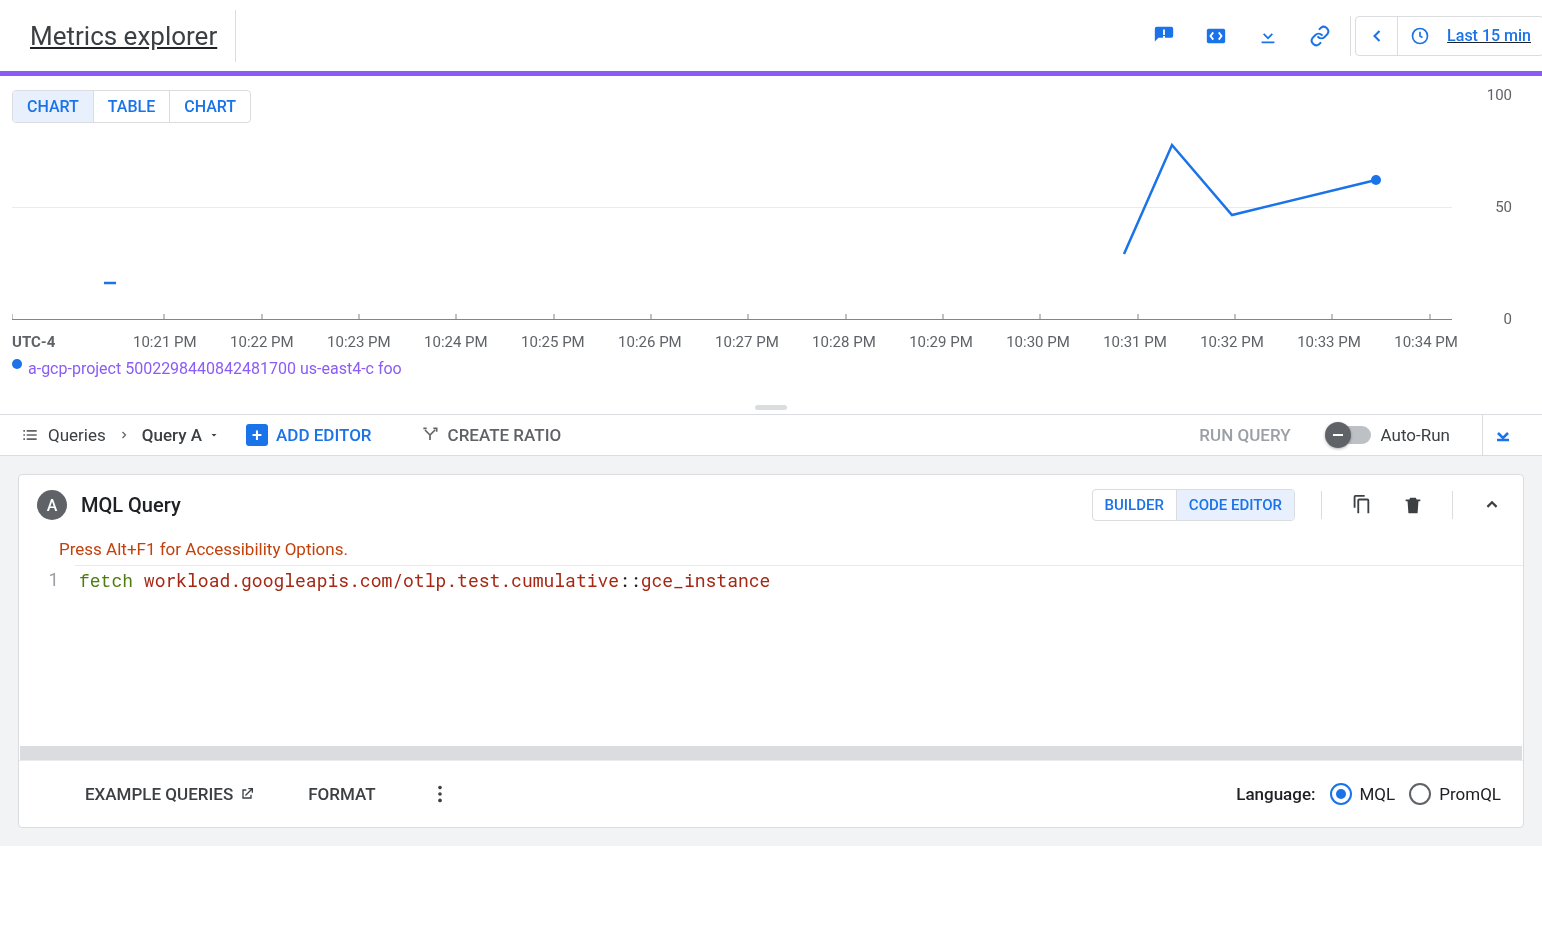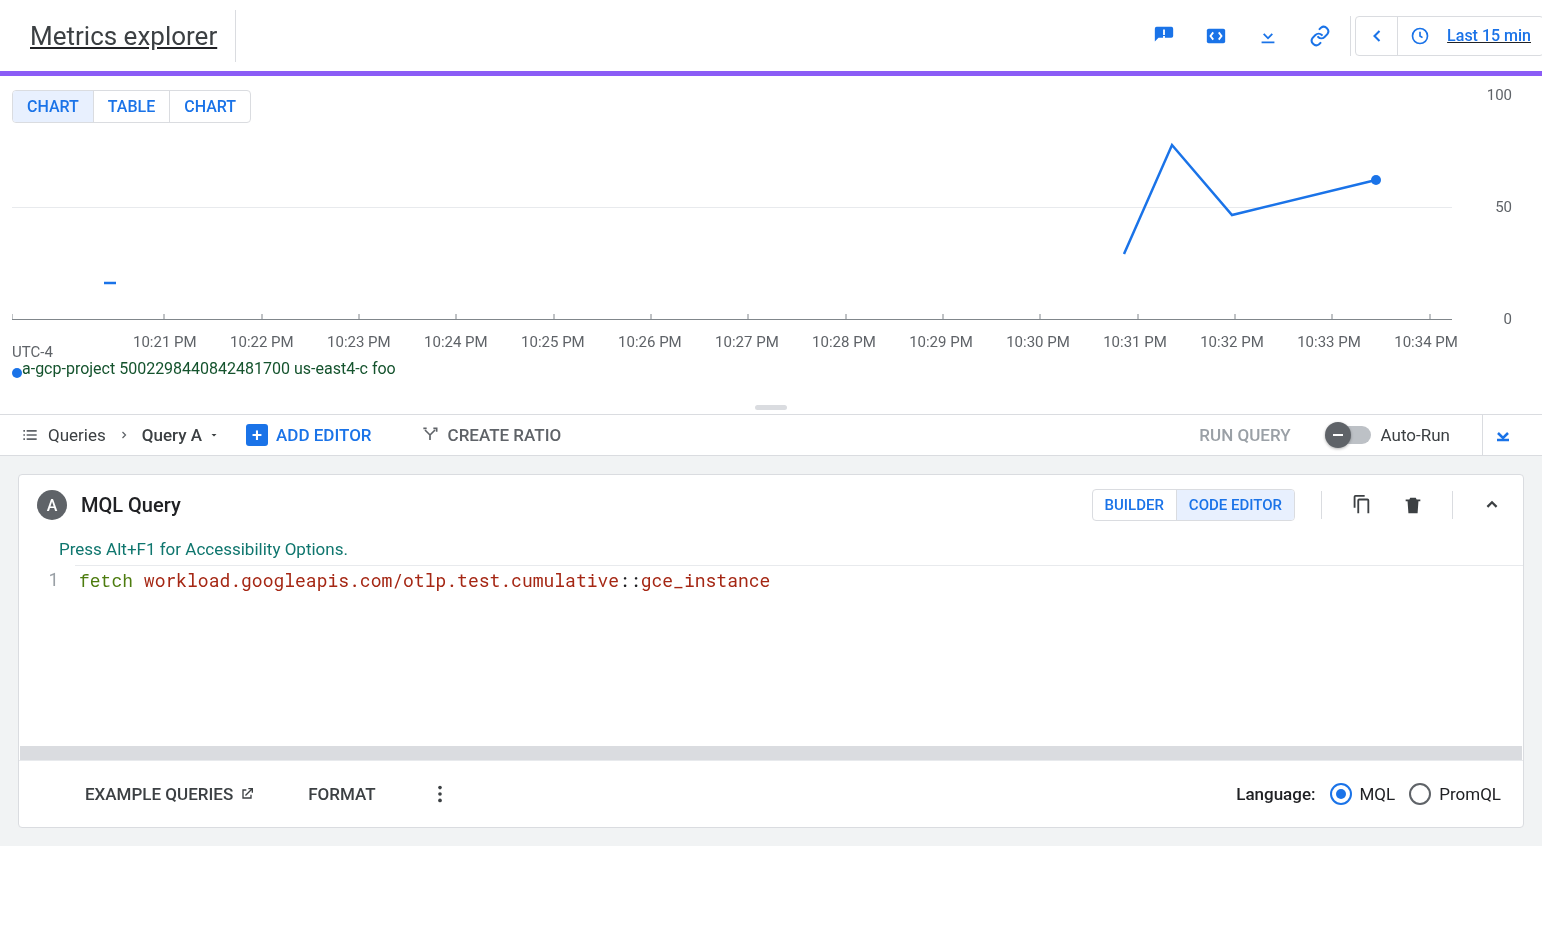--- a/index.html
+++ b/index.html
@@ -26,21 +26,21 @@
   .viewtabs .tab + .tab { border-left:1px solid #dadce0; }
 
   
   .chart-wrap { position:relative; height:310px; margin-top:-36px; }
   .chart-svg { position:absolute; left:12px; right:80px; top:0; bottom:52px; }
   .ytick { position:absolute; right:30px; font-size:15px; color:#5f6368; transform:translateY(-50%); }
   .xaxis-line { position:absolute; left:12px; right:90px; border-top:1px solid #80868b; }
   .midline { position:absolute; left:12px; right:90px; border-top:1px solid #e8eaed; }
   .axislabels { position:absolute; left:12px; right:90px; display:flex; justify-content:space-between; font-size:15px; color:#5f6368; }
   .utc { position:absolute; left:12px; font-size:15px; color:#5f6368; }
-  .legend { position:absolute; left:12px; display:flex; align-items:flex-end; font-size:16px; color:#14532d; }
+  .legend { position:absolute; left:12px; display:flex; align-items:flex-start; gap:6px; font-size:16px; color:#8b5cf6; }
   .legend .dot { width:10px; height:10px; border-radius:50%; background:#1a73e8; }
 
   
   .draghandle { display:flex; justify-content:center; margin:8px 0 4px 0; }
   .draghandle .bar { width:32px; height:5px; background:#dadce0; border-radius:3px; }
 
   
   .qtoolbar { display:flex; align-items:center; height:42px; padding:0 20px; border-top:1px solid #dadce0; border-bottom:1px solid #dadce0; gap:12px; }
   .qtoolbar .queries { display:flex; align-items:center; gap:8px; color:#3c4043; font-size:17px; cursor:pointer; }
   .qtoolbar .queries svg { width:20px; height:20px; fill:#5f6368; }
@@ -68,21 +68,21 @@
   .cardtitle { font-size:20px; font-weight:500; color:#202124; }
   .cardhead .spacer { flex:1; }
   .seg { display:flex; border:1px solid #dadce0; border-radius:4px; overflow:hidden; }
   .seg .sbtn { padding:6px 12px; font-size:15px; font-weight:500; color:#1a73e8; cursor:pointer; }
   .seg .sbtn.active { background:#e8f0fe; }
   .seg .sbtn + .sbtn { border-left:1px solid #dadce0; }
   .vline { width:1px; height:28px; background:#dadce0; margin:0 12px; }
   .actionicon { width:26px; height:26px; display:flex; align-items:center; justify-content:center; cursor:pointer; color:#3c4043; }
   .actionicon svg { width:22px; height:22px; fill:#3c4043; }
 
-  .a11y { padding:4px 18px 6px 40px; font-size:17px; color:#0f766e; }
+  .a11y { padding:4px 18px 6px 40px; font-size:17px; color:#c2410c; }
   .editor { position:relative; font-family: 'Roboto Mono', Menlo, monospace; font-size:18px; }
   .editor .row { display:flex; align-items:flex-start; }
   .gutter { width:56px; text-align:right; padding-right:16px; color:#9aa0a6; line-height:28px; user-select:none; }
   .code { flex:1; padding-top:0; line-height:28px; border-top:1px solid #e8eaed; padding-left:4px; }
   .kw { color:#4d7c0f;font-family:Liberation Mono, monospace; }
   .str { color:#a52714; }
   .editor-space { height:150px; }
   .hscroll { height:14px; background:#dadce0; margin:0 1px; }
 
   .cardfoot { display:flex; align-items:center; padding:22px 22px 22px 66px; gap:53px; border-top:1px solid #e8eaed; }
@@ -174,21 +174,21 @@
       <line x1="834" y1="227" x2="834" y2="237"></line>
       <line x1="931" y1="227" x2="931" y2="237"></line>
       <line x1="1028" y1="227" x2="1028" y2="237"></line>
       <line x1="1126" y1="227" x2="1126" y2="237"></line>
       <line x1="1223" y1="227" x2="1223" y2="237"></line>
       <line x1="1320" y1="227" x2="1320" y2="237"></line>
       <line x1="1418" y1="227" x2="1418" y2="237"></line>
     </g>
   </svg>
 
-  <div class="utc" style="top:256px;">UTC-4</div>
+  <div class="utc" style="top:246px;font-weight:bold;">UTC-4</div>
   <div class="axislabels" style="top:246px; left:133px; right:84px;">
     <span>10:21 PM</span>
     <span>10:22 PM</span>
     <span>10:23 PM</span>
     <span>10:24 PM</span>
     <span>10:25 PM</span>
     <span>10:26 PM</span>
     <span>10:27 PM</span>
     <span>10:28 PM</span>
     <span>10:29 PM</span>

